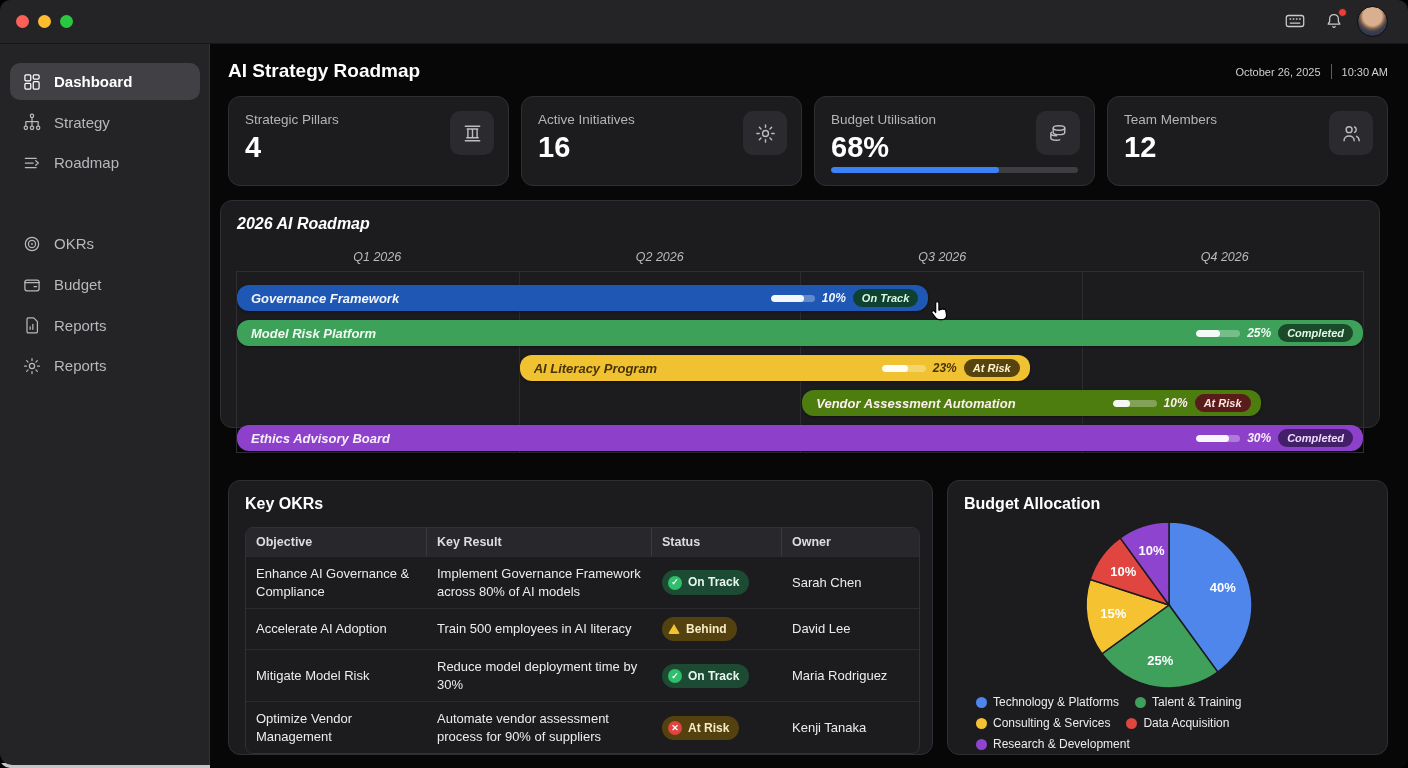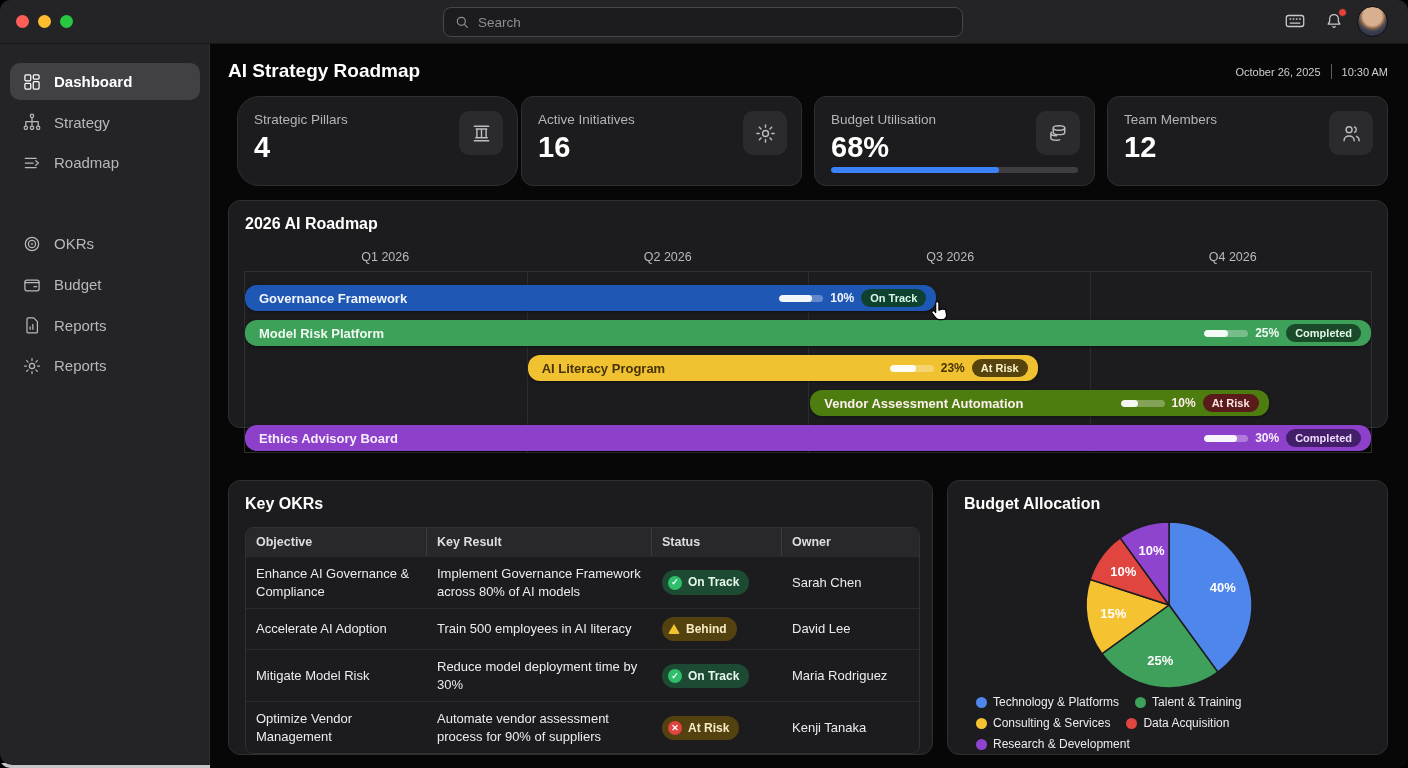--- a/index.html
+++ b/index.html
@@ -55,21 +55,21 @@
   .stat .lbl { position:absolute; left:16px; top:15px; font-size:13.5px; color:#b4b4b9; }
   .stat .val { position:absolute; left:16px; top:34px; font-size:29px; font-weight:700; color:#fff; }
   .stat .ibox { position:absolute; right:14px; top:14px; width:44px; height:44px; border-radius:10px;
     background:#2b2b2f; color:#bcbcc1; display:flex; align-items:center; justify-content:center; }
   .stat .ibox svg { width:23px; height:23px; }
   .stat .ptrack { position:absolute; left:16px; bottom:12px; right:16px; height:6px;
     border-radius:3px; background:#3d3d42; overflow:hidden; }
   .stat .pfill { height:100%; border-radius:3px; }
 
   
-  .roadmap { left:18px; top:156px; width:1160px; height:228px; }
+  .roadmap { left:10px; top:156px; width:1160px; height:228px;font-style:italic; }
   .qlabel { position:absolute; top:49px; width:25%; text-align:center; font-size:12.5px; color:#b9b9bd; }
   .grid { position:absolute; left:15px; right:15px; top:70px; height:182px;
     border:1px solid #2e2e33; }
   .gline { position:absolute; top:0; bottom:0; width:1px; background:#2b2b30; }
   .gbar { position:absolute; height:26px; border-radius:12px; display:flex; align-items:center;
     padding:0 10px 0 14px; font-size:13px; font-weight:600; cursor:pointer;
     box-shadow:0 1px 3px rgba(0,0,0,.4); white-space:nowrap; }
   .gbar .blabel { overflow:hidden; text-overflow:ellipsis; }
   .gbar .right { margin-left:auto; display:flex; align-items:center; gap:7px; }
   .mini { width:44px; height:7px; border-radius:4px; background:rgba(255,255,255,.3); overflow:hidden; }
@@ -107,27 +107,20 @@
 </head>
 <body>
 
 <div class="window">
 
   <div class="topbar">
     <span class="traffic" style="left: 16px; background: rgb(255, 95, 87);"></span>
     <span class="traffic" style="left: 38px; background: rgb(254, 188, 46);"></span>
     <span class="traffic" style="left: 60px; background: rgb(40, 200, 64);"></span>
 
-    <div class="search">
-      <svg viewBox="0 0 24 24" fill="none" stroke="currentColor" stroke-width="1.8" stroke-linecap="round">
-          <circle cx="11" cy="11" r="6"></circle>
-          <path d="M15.6 15.6 20 20"></path>
-        </svg>
-      <input type="text" placeholder="Search" style="">
-    </div>
 
     <div class="tb-btn kb">
       <svg viewBox="0 0 24 24" fill="none" stroke="currentColor" stroke-width="1.4" stroke-linecap="round">
           <rect x="2.5" y="6" width="19" height="12" rx="2.5"></rect>
           <path d="M6.5 9.8h.8M10 9.8h.8M13.5 9.8h.8M17 9.8h.8M6.8 14.2h10.4"></path>
         </svg>
     </div>
 
     <div class="tb-btn bell">
       <svg viewBox="0 0 24 24" fill="none" stroke="currentColor" stroke-width="1.5" stroke-linecap="round" stroke-linejoin="round">
@@ -214,21 +207,21 @@
 
   <div class="main">
     <h1 class="page-title">AI Strategy Roadmap</h1>
     <div class="datetime">
       <span>October 26, 2025</span>
       <span class="sep"></span>
       <span>10:30 AM</span>
     </div>
 
     <div id="stats-row">
-        <div class="card stat" style="left: 27px; border-radius: 22px;">
+        <div class="card stat" style="left: 18px;">
           <div class="lbl">Strategic Pillars</div>
           <div class="val">4</div>
           <div class="ibox">
             <svg viewBox="0 0 24 24" fill="none" stroke="currentColor" stroke-width="1.5" stroke-linecap="round" stroke-linejoin="round">
               <path d="M4.5 4.5h15M4.5 19.5h15M6.5 7.3h11M7.2 7.3v9.2M12 7.3v9.2M16.8 7.3v9.2M6 16.5h12"></path>
             </svg>
           </div>
         </div>
         <div class="card stat" style="left: 311px;">
           <div class="lbl">Active Initiatives</div>

